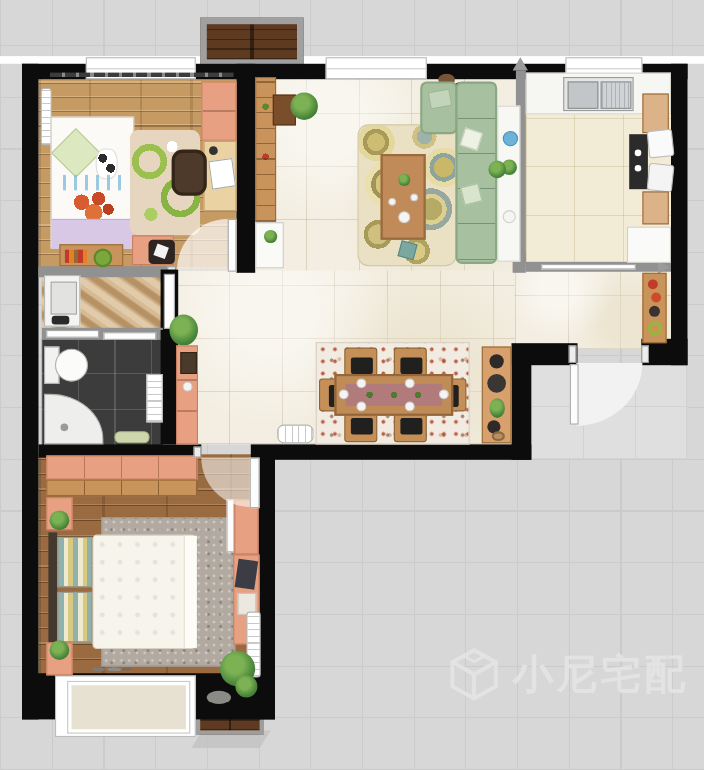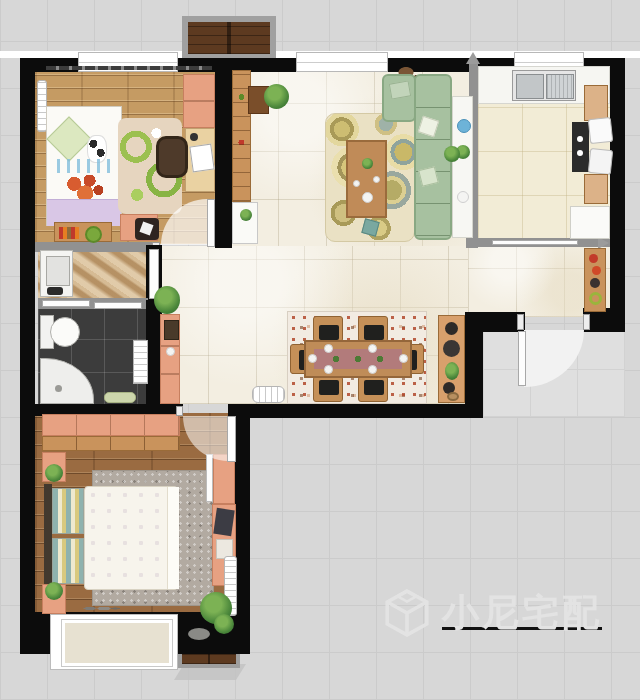--- a/index.html
+++ b/index.html
@@ -308,21 +308,21 @@
   </div>
   <div class="radV" style="left:224px;top:556px;width:13px;height:60px;"></div>
   <div class="plantP" style="left:200px;top:592px;width:32px;height:32px;"></div>
   <div class="plantP" style="left:214px;top:614px;width:20px;height:20px;"></div>
   <div class="abs" style="left:188px;top:628px;width:22px;height:12px;background:#8a8a86;border-radius:50%;"></div>
 
   <div class="cap" style="left:176px;top:406px;width:7px;height:10px;"></div>
   <div class="fan" style="left:183px;top:416px;width:45px;height:45px;border-radius:0 0 0 100%;background:rgba(255,255,255,.55);"></div>
   <div class="leaf" style="left:227px;top:416px;width:9px;height:46px;"></div>
 
-  <div class="watermark" style="left:382px;top:588px;text-decoration:underline;">
+  <div class="watermark" style="left:406px;top:588px;">
     <svg width="50" height="50" viewBox="0 0 48 48">
       <path d="M24 3 L43 13.5 V34.5 L24 45 L5 34.5 V13.5 Z" fill="none" stroke="#e5e5e5" stroke-width="3.4"></path>
       <path d="M5 13.5 L24 24 L43 13.5 M24 24 V45" fill="none" stroke="#e5e5e5" stroke-width="3.4"></path>
       <path d="M24 3 L33 8 L24 13 L15 8 Z" fill="none" stroke="#e5e5e5" stroke-width="2.4"></path>
     </svg>
     <span class="wm-text">小尼宅配</span>
   </div>
 
 </div>
 

